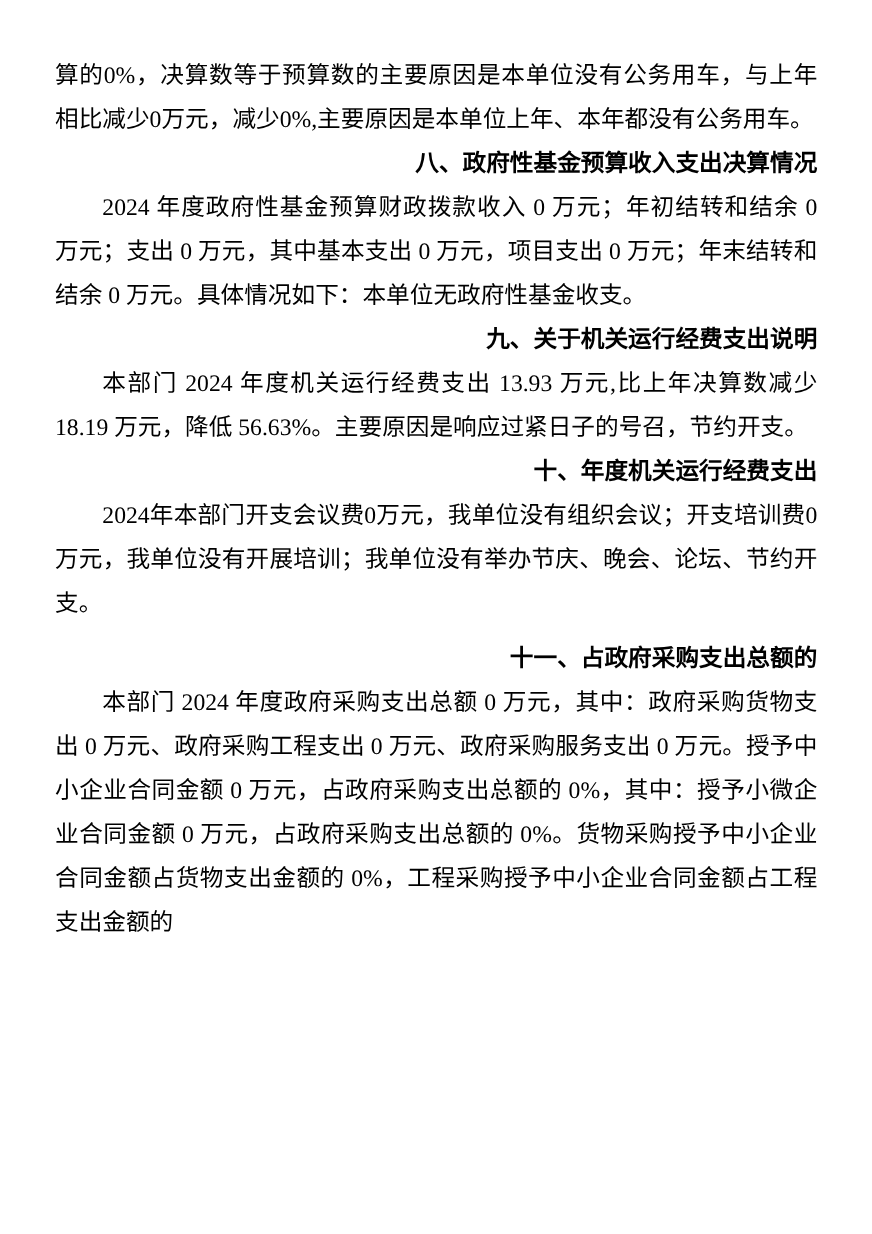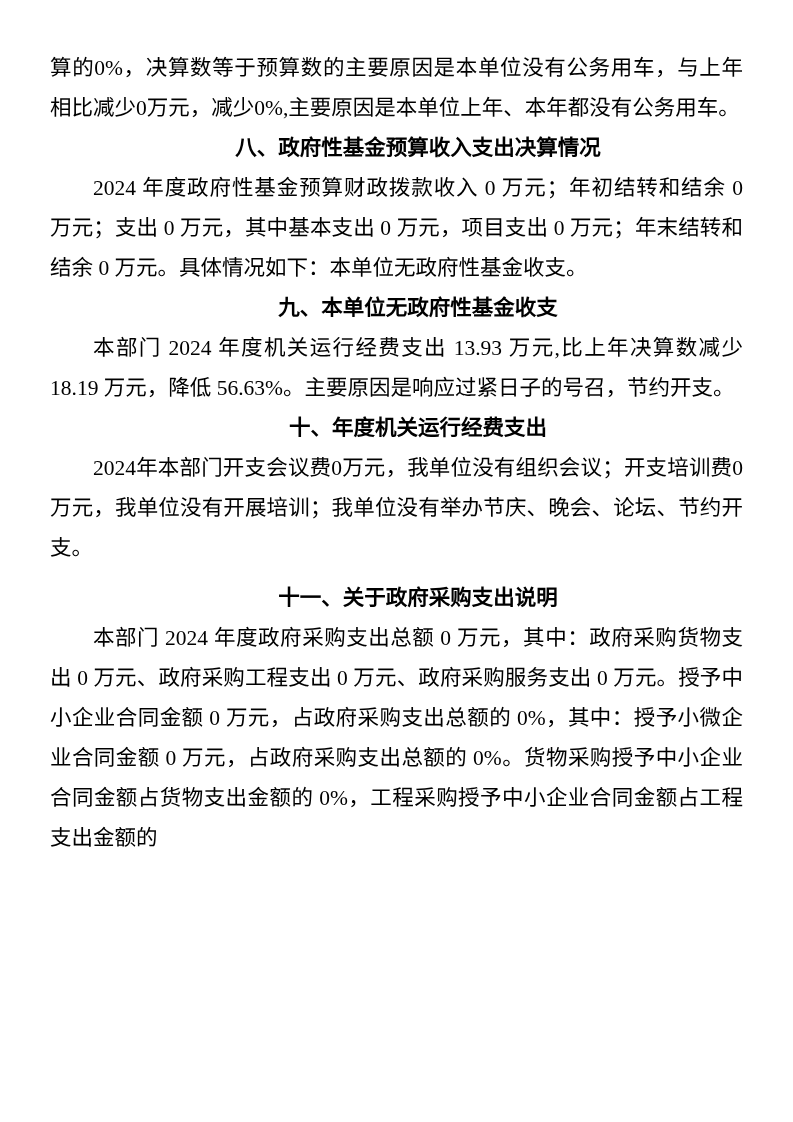--- a/index.html
+++ b/index.html
@@ -32,36 +32,36 @@
   }
   .para.indent {
     text-indent: 2em;
   }
   .heading {
     font-family: "Liberation Sans", "DejaVu Sans", sans-serif;
     font-weight: bold;
     font-size: 21.5px;
     line-height: 40px;
     text-indent: 2em;
-    text-align: center;
+    text-align: right;
     color: #000000;
     margin: 0;
   }
   .space-before {
     margin-top: 10px;
   }
 </style>
 </head>
 <body>
 
 <div class="page">
   <div class="doc-body">
       <div class="para">算的0%，决算数等于预算数的主要原因是本单位没有公务用车，与上年相比减少0万元，减少0%,主要原因是本单位上年、本年都没有公务用车。</div>
       <div class="heading">八、政府性基金预算收入支出决算情况</div>
       <div class="para indent">2024 年度政府性基金预算财政拨款收入 0 万元；年初结转和结余 0 万元；支出 0 万元，其中基本支出 0 万元，项目支出 0 万元；年末结转和结余 0 万元。具体情况如下：本单位无政府性基金收支。</div>
-      <div class="heading">九、本单位无政府性基金收支</div>
+      <div class="heading">九、关于机关运行经费支出说明</div>
       <div class="para indent">本部门 2024 年度机关运行经费支出 13.93 万元,比上年决算数减少 18.19 万元，降低 56.63%。主要原因是响应过紧日子的号召，节约开支。</div>
       <div class="heading">十、年度机关运行经费支出</div>
       <div class="para indent">2024年本部门开支会议费0万元，我单位没有组织会议；开支培训费0万元，我单位没有开展培训；我单位没有举办节庆、晚会、论坛、节约开支。</div>
-      <div class="heading space-before">十一、关于政府采购支出说明</div>
+      <div class="heading space-before">十一、占政府采购支出总额的</div>
       <div class="para indent">本部门 2024 年度政府采购支出总额 0 万元，其中：政府采购货物支出 0 万元、政府采购工程支出 0 万元、政府采购服务支出 0 万元。授予中小企业合同金额 0 万元，占政府采购支出总额的 0%，其中：授予小微企业合同金额 0 万元，占政府采购支出总额的 0%。货物采购授予中小企业合同金额占货物支出金额的 0%，工程采购授予中小企业合同金额占工程支出金额的</div>
     </div>
 </div>
 
 </body></html>

